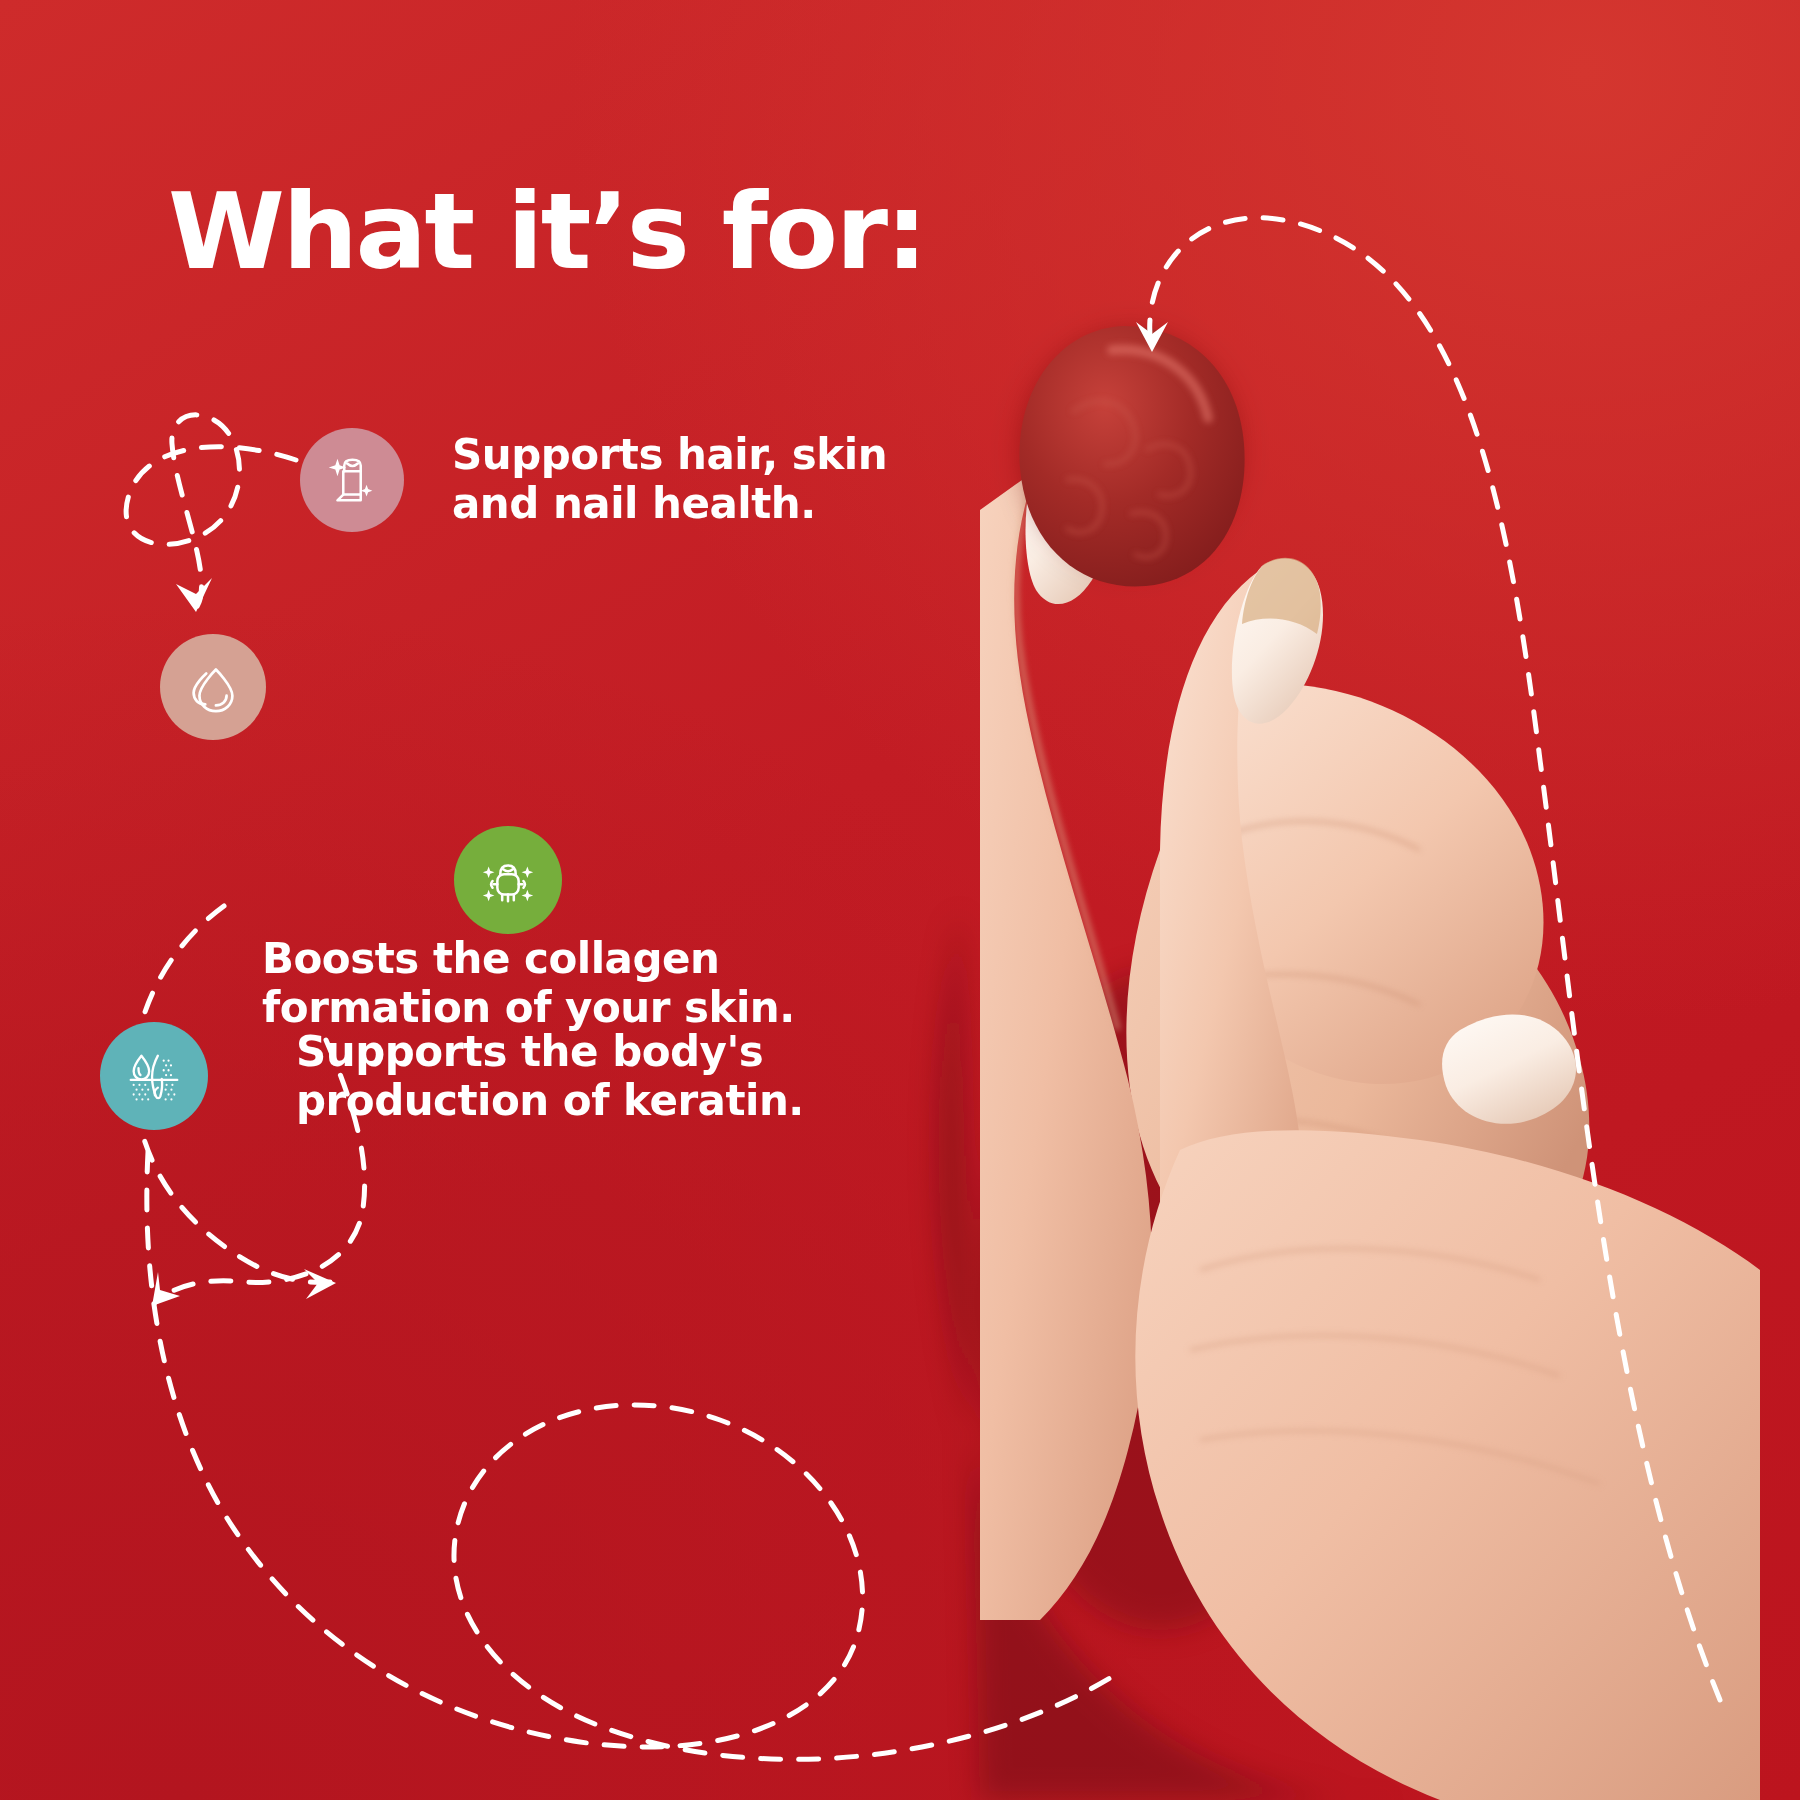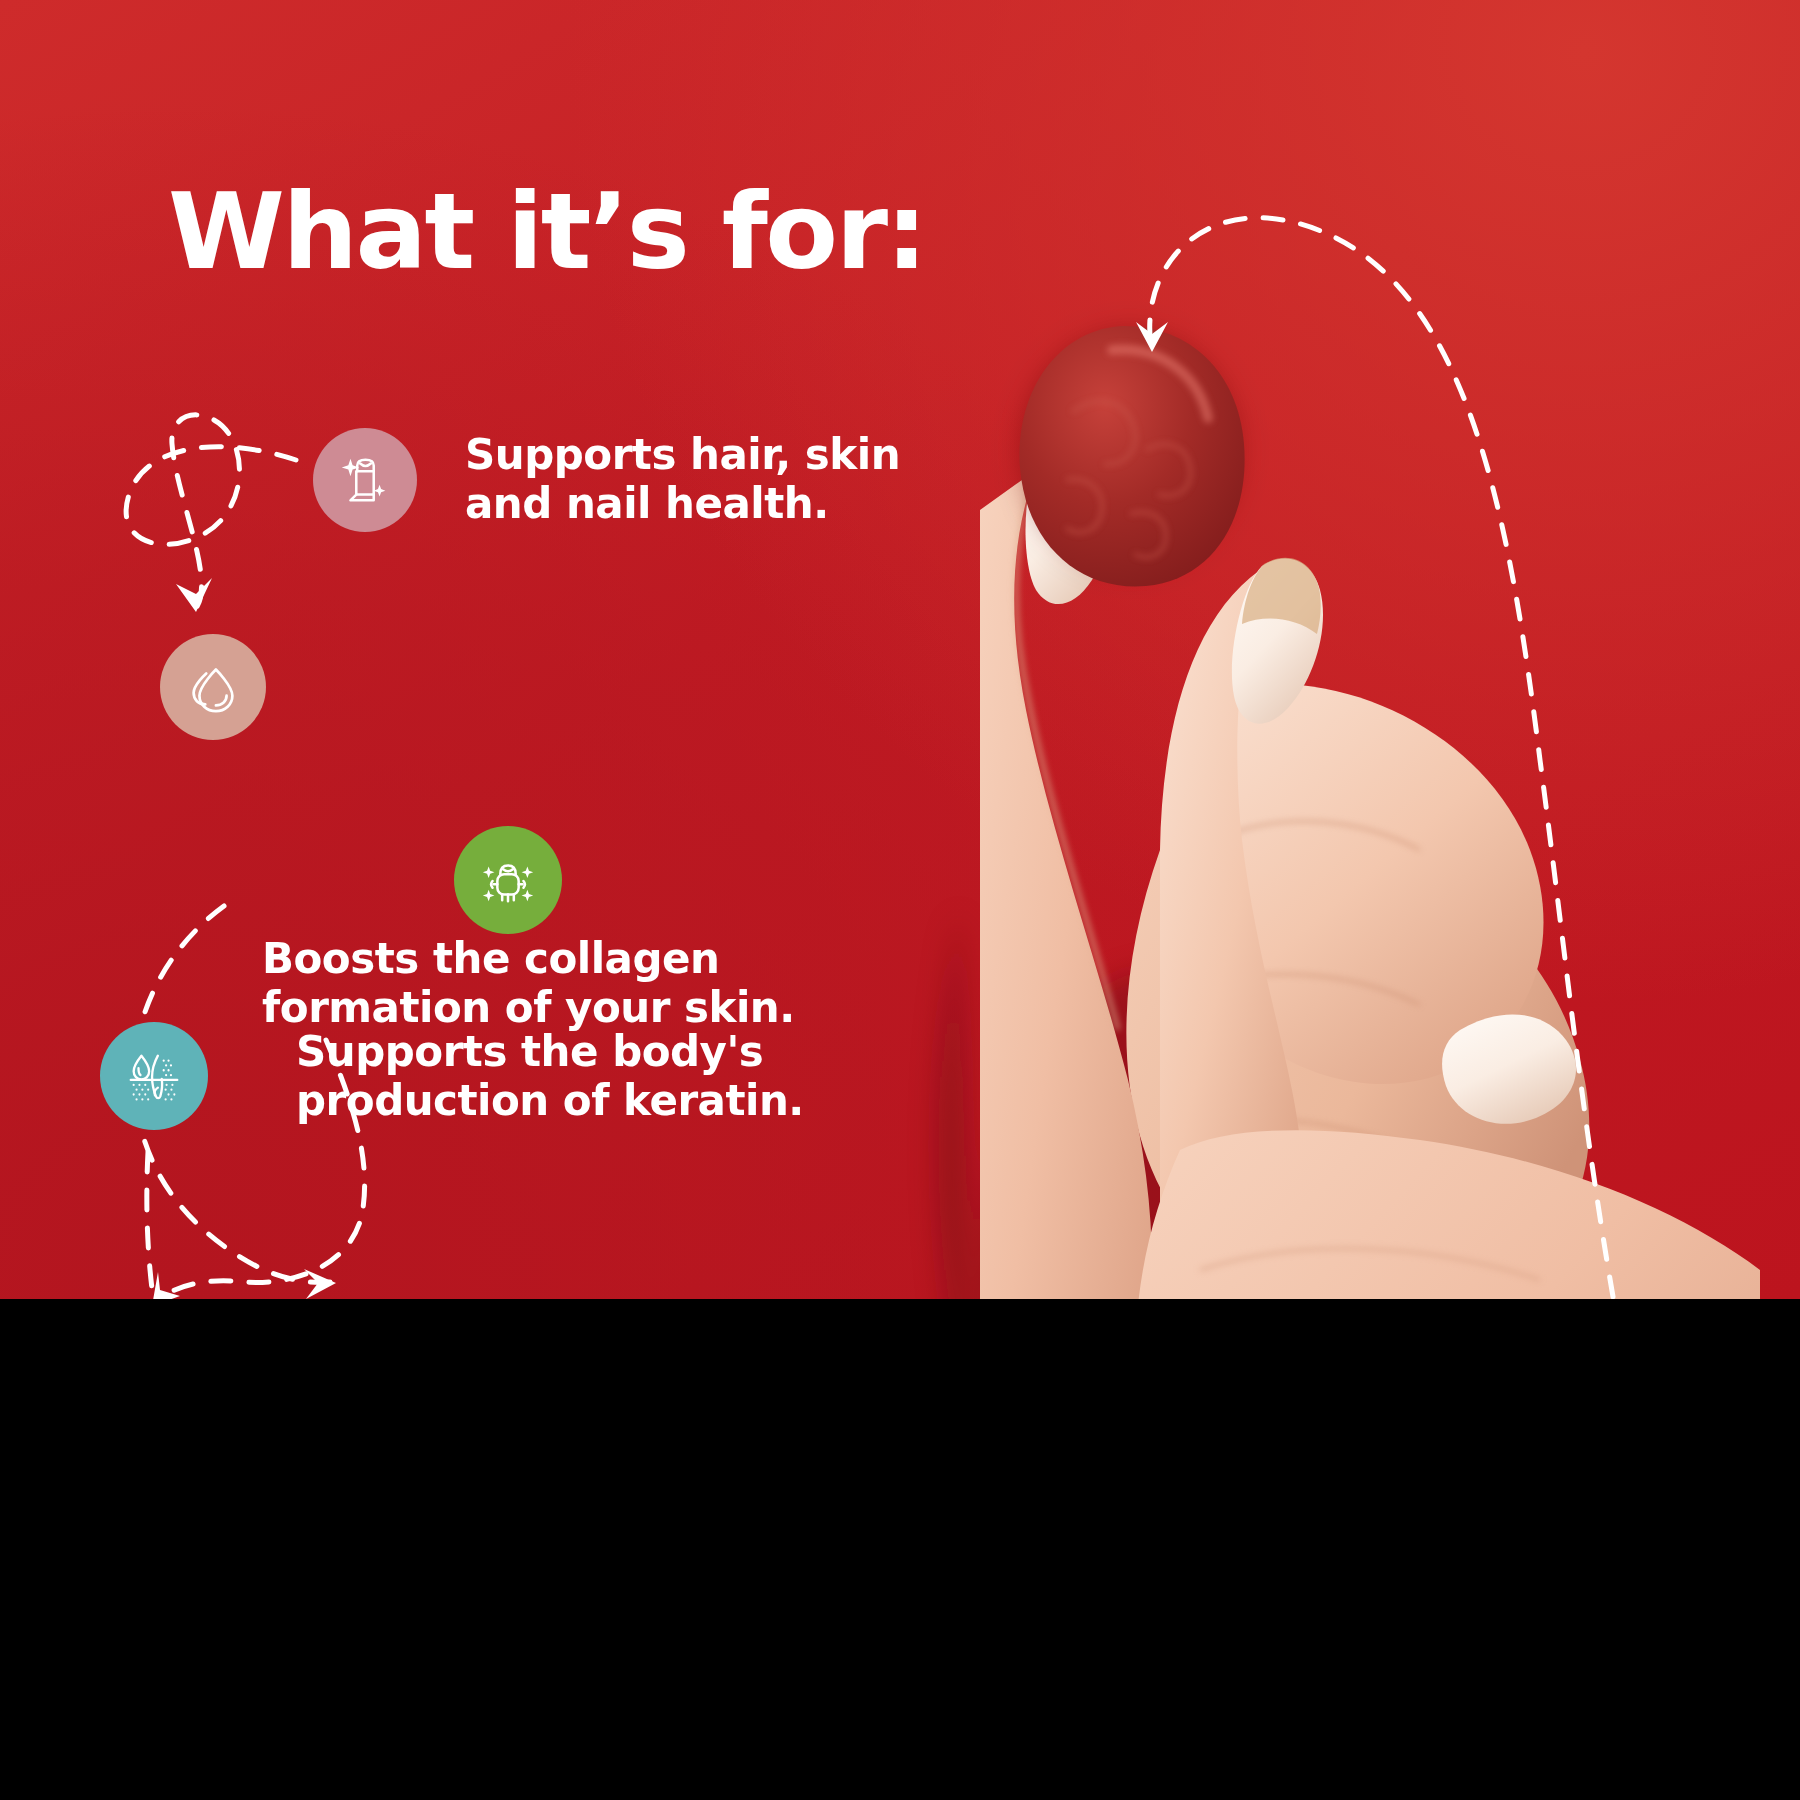--- a/index.html
+++ b/index.html
@@ -3,21 +3,21 @@
 <meta charset="utf-8">
 <style>
   html, body {
     margin: 0;
     padding: 0;
     background: #000;
   }
   .stage {
     position: relative;
     width: 1800px;
-    height: 1299px;
+    height: 1800px;
     overflow: hidden;
     font-family: "Liberation Sans", sans-serif;
     background: #C41E26;
     background-image:
       radial-gradient(ellipse 1500px 1400px at 88% 4%, #D4362F 0%, rgba(212,54,47,0.45) 38%, rgba(212,54,47,0) 68%),
       radial-gradient(ellipse 1700px 1600px at 10% 100%, #B3151F 0%, rgba(179,21,31,0.5) 45%, rgba(179,21,31,0) 75%),
       linear-gradient(150deg, #CE2B2B 0%, #C21C24 45%, #BC141E 100%);
   }
 
   
@@ -59,21 +59,21 @@
   .b-text {
     color: #ffffff;
     font-weight: 700;
     font-size: 42px;
     line-height: 1.17;
     letter-spacing: -0.5px;
     font-family: "DejaVu Sans", sans-serif;
     white-space: pre-line;
   }
 
-  #benefit-0 { left: 313px; top: 428px; }
+  #benefit-0 { left: 300px; top: 428px; }
   #benefit-0 .b-icon { width: 104px; height: 104px; background: #CE8B94; }
   #benefit-0 .b-text { margin-left: 48px; margin-top: -2px; }
 
   #benefit-1 { left: 160px; top: 634px; }
   #benefit-1 .b-icon { width: 106px; height: 106px; background: #D5A193; }
   #benefit-1 .b-text { margin-left: 44px; }
 
   #benefit-2 { left: 222px; top: 826px; flex-direction: column; }
   #benefit-2 .b-icon { width: 108px; height: 108px; background: #76AE3C; }
   #benefit-2 .b-text { margin-left: 40px; }

